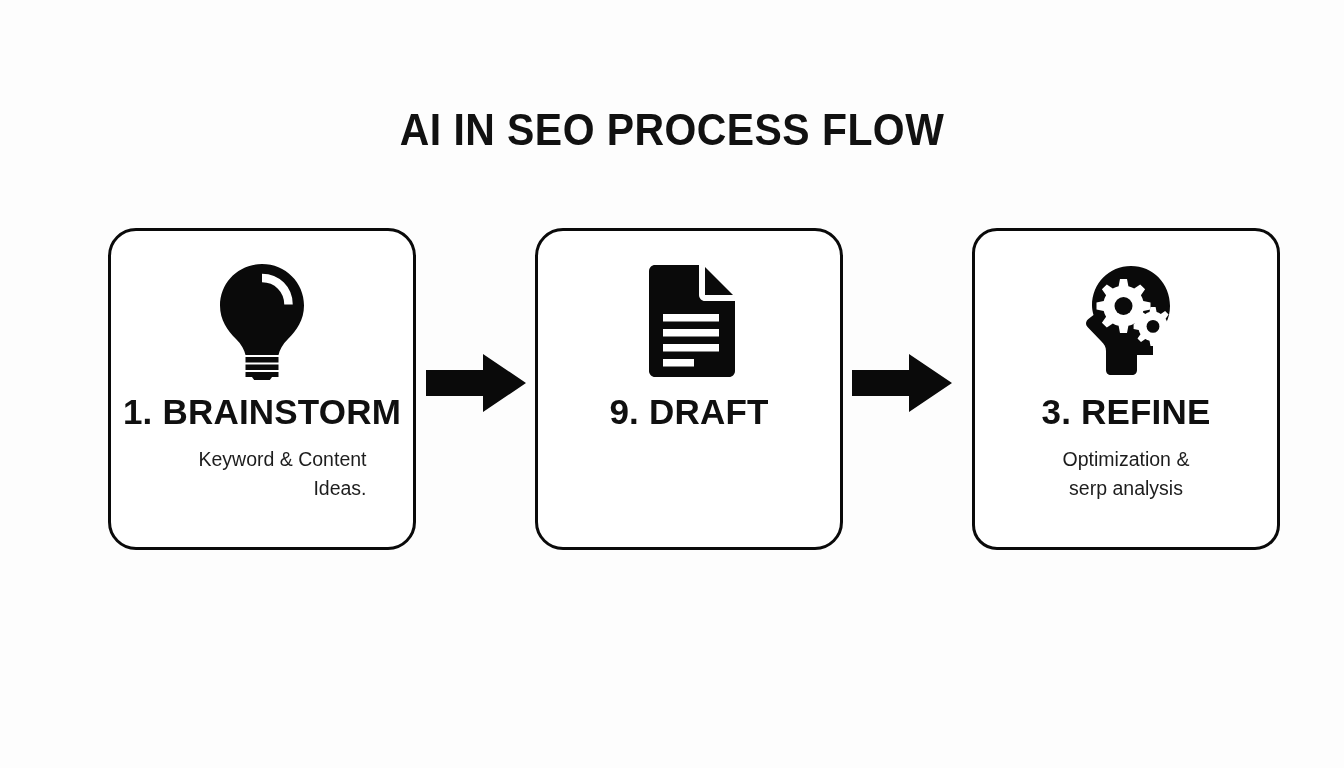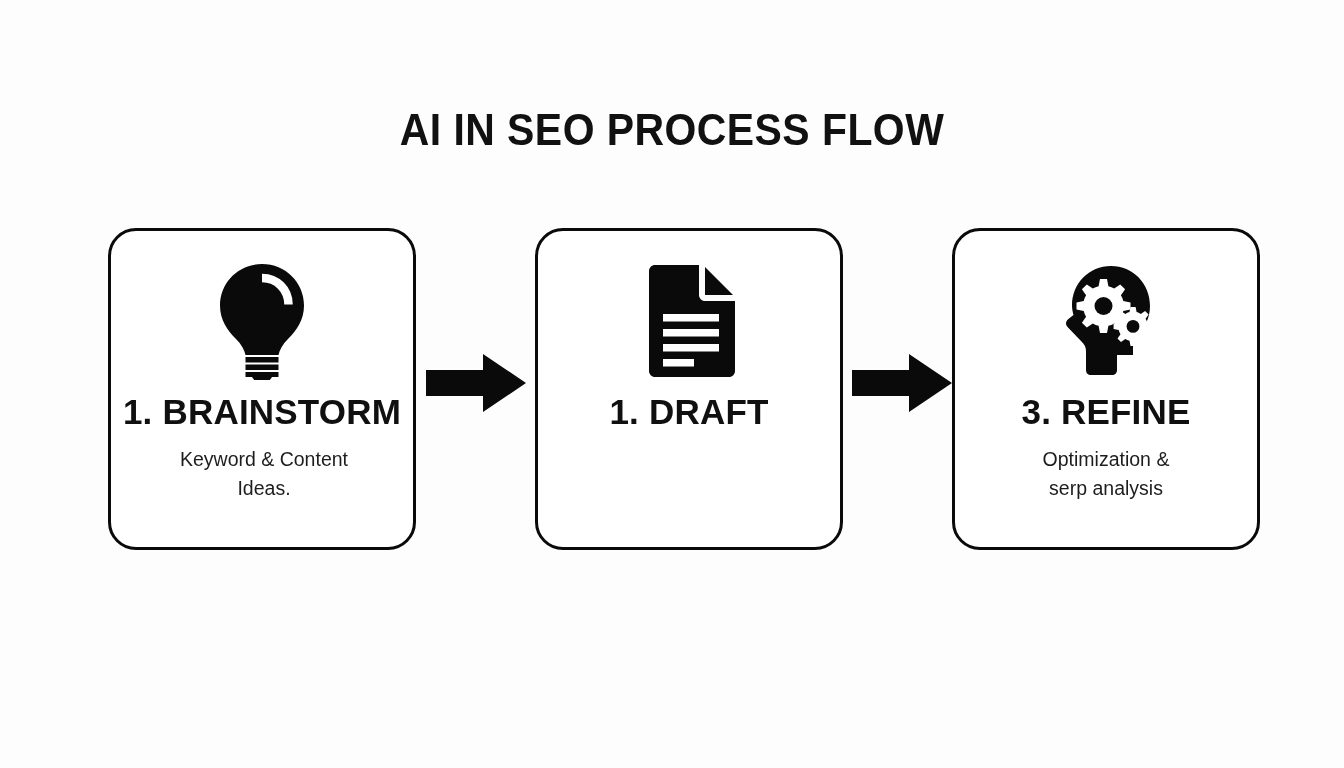--- a/index.html
+++ b/index.html
@@ -60,21 +60,21 @@
     box-sizing: border-box;
     border: 3px solid #0a0a0a;
     border-radius: 28px;
     background: #ffffff;
     display: flex;
     flex-direction: column;
     align-items: center;
   }
   .step-card.c1 { left: 0px; }
   .step-card.c2 { left: 427px; }
-  .step-card.c3 { left: 844px; }
+  .step-card.c3 { left: 864px; border-radius: 25px; }
 
   .card-icon {
     height: 135px;
     margin-top: 22px;
     display: flex;
     align-items: center;
     justify-content: center;
   }
   .card-icon svg { display: block; }
 
@@ -95,21 +95,21 @@
     font-size: 19.5px;
     font-weight: normal;
     color: #1d1d1d;
     line-height: 29px;
     margin-top: 17px;
     width: 250px;
     text-align: center;
     white-space: pre-line;
   }
   .card-desc.left-align {
-    text-align: center;
+    text-align: right;
     width: 205px;
     margin-left: 4px;
   }
 
   
   .flow-arrow {
     position: absolute;
     top: 354px;
     width: 100px;
     height: 58px;
@@ -156,21 +156,21 @@
           <path d="M56 -2 L56 30 C56 33.3 58.7 36 62 36 L94 36 L94 30 L62 30 L62 -2 Z" fill="#fdfdfd"></path>
 
           <path d="M62 2 L90 30 L62 30 Z" fill="#0a0a0a"></path>
 
           <rect x="20" y="49" width="56" height="7.5" fill="#ffffff"></rect>
           <rect x="20" y="64" width="56" height="7.5" fill="#ffffff"></rect>
           <rect x="20" y="79" width="56" height="7.5" fill="#ffffff"></rect>
           <rect x="20" y="94" width="31" height="7.5" fill="#ffffff"></rect>
         </svg>
       </div>
-      <div class="card-heading">1. DRAFT</div>
+      <div class="card-heading">9. DRAFT</div>
     </div>
 
     <div class="step-card c3">
       <div class="card-icon">
         <svg width="100" height="112" viewBox="0 0 100 112" aria-hidden="true">
 
           <path d="M55 1 C77 1 94 18.5 94 41 C94 54 88 63 82 70 C78.5 74 77 77 77 81 L77 90 L61 90 L61 105 C61 108 59 110 56 110 L35 110 C32 110 30 108 30 105 L30 86 C30 82 28.5 79.5 25 76 L12 62.5 C9 59.5 9.5 56 13 53.5 L17.5 50 C16.5 46.5 16 43.5 16 40.5 C16 18.5 33 1 55 1 Z" fill="#0a0a0a"></path>
 
           <g fill="#ffffff">
             <path d="M44 14 L51 14 L52.4 21.2 C54.5 21.7 56.4 22.5 58.2 23.6 L64.2 19.4 L69.1 24.3 L64.9 30.3 C66 32.1 66.8 34 67.3 36.1 L74.5 37.5 L74.5 44.5 L67.3 45.9 C66.8 48 66 49.9 64.9 51.7 L69.1 57.7 L64.2 62.6 L58.2 58.4 C56.4 59.5 54.5 60.3 52.4 60.8 L51 68 L44 68 L42.6 60.8 C40.5 60.3 38.6 59.5 36.8 58.4 L30.8 62.6 L25.9 57.7 L30.1 51.7 C29 49.9 28.2 48 27.7 45.9 L20.5 44.5 L20.5 37.5 L27.7 36.1 C28.2 34 29 32.1 30.1 30.3 L25.9 24.3 L30.8 19.4 L36.8 23.6 C38.6 22.5 40.5 21.7 42.6 21.2 Z"></path>

